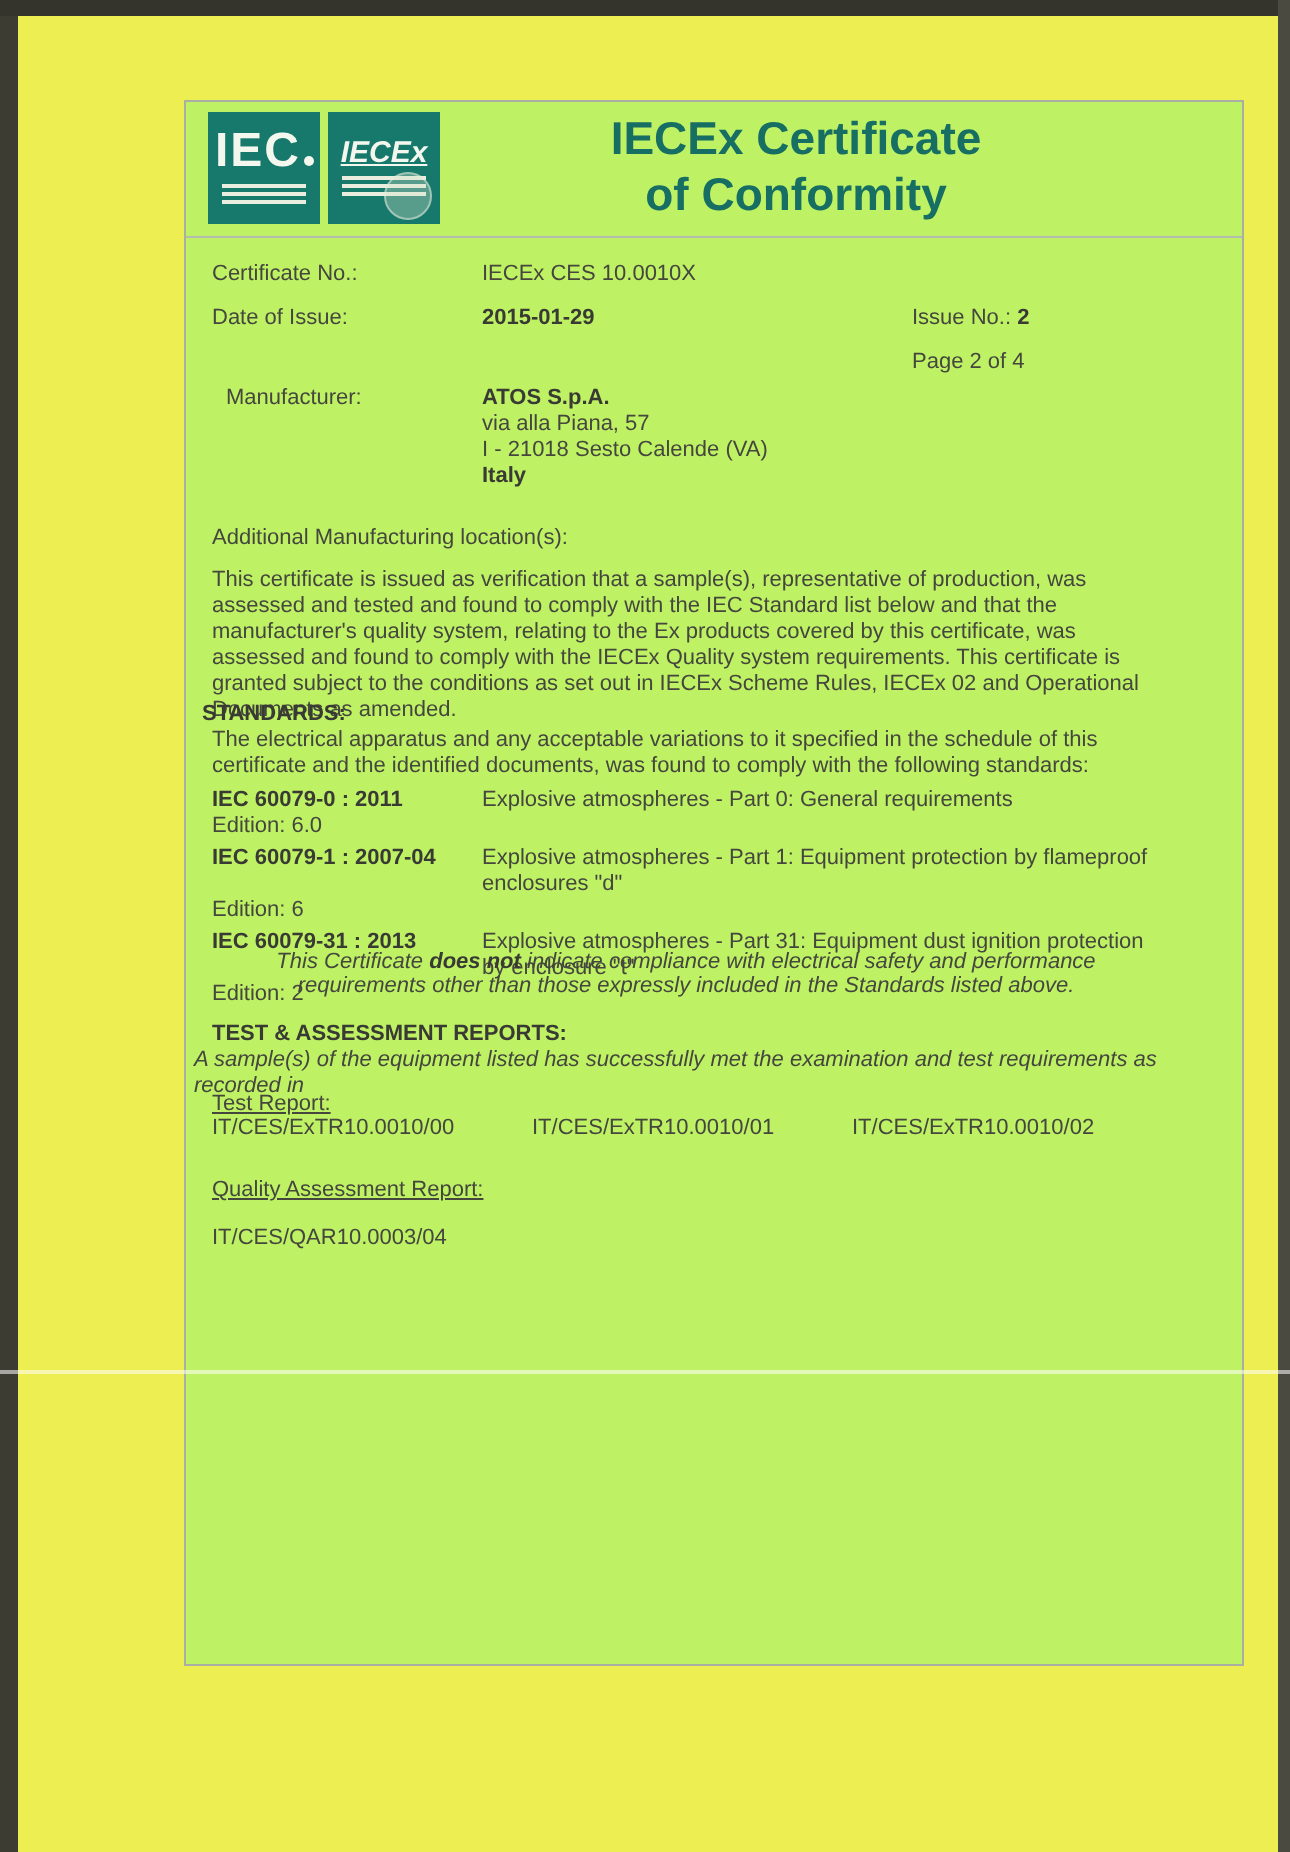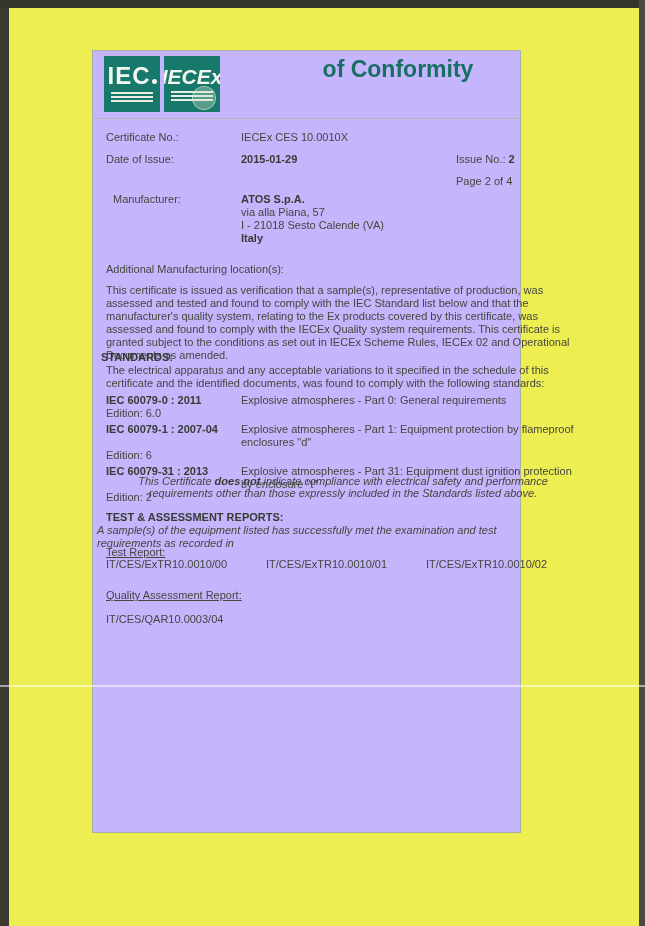--- a/index.html
+++ b/index.html
@@ -10,30 +10,30 @@
     color:#45463e;
   }
   
   .edge-left{position:absolute;left:0;top:0;width:9px;height:926px;background:#3c3c33;}
   .edge-top{position:absolute;left:0;top:0;width:645px;height:8px;background:#34342c;}
   .edge-right{position:absolute;right:0;top:0;width:6px;height:926px;background:#4a4a40;}
   .scan-line{position:absolute;left:0;top:685px;width:645px;height:2px;background:rgba(255,255,255,0.55);}
 
   
   .page{
-    position:absolute;left:92px;top:50px;width:429px;height:783px;
-    background:#c4b5fd;border:1px solid #a9afa3;box-sizing:border-box;
+    position:absolute;left:92px;top:50px;width:530px;height:783px;
+    background:#bef264;border:1px solid #a9afa3;box-sizing:border-box;
   }
   .header{position:absolute;left:0;top:0;width:100%;height:67px;border-bottom:1px solid #b4bcb2;}
   .logos{position:absolute;left:11px;top:5px;display:flex;gap:4px;}
   .logo{width:56px;height:56px;background:#17786c;position:relative;overflow:hidden;
         display:flex;flex-direction:column;align-items:center;justify-content:center;}
   .logo .letters{color:#f4f7ee;font-weight:bold;line-height:1;}
   .logo-iec .letters{font-size:24px;letter-spacing:1px;}
-  .logo-iecex .letters{font-size:21px;font-style:italic;}
+  .logo-iecex .letters{font-size:15px;font-style:italic;text-decoration:underline;}
   .stripes{margin-top:4px;width:42px;}
   .stripes div{height:2px;background:#e9eedf;margin-bottom:2px;}
   .globe{position:absolute;right:4px;bottom:2px;width:22px;height:22px;border-radius:50%;
          background:rgba(210,225,200,0.35);border:1px solid rgba(235,240,225,0.5);}
   .dot{display:inline-block;width:5px;height:5px;border-radius:50%;background:#f4f7ee;margin-left:1px;}
 
   .title-block{position:absolute;left:150px;top:4px;width:310px;text-align:center;}
   .title-line{font-size:23px;font-weight:bold;color:#176e62;line-height:28px;}
 
   .t{position:absolute;font-size:11px;line-height:13px;}
@@ -72,20 +72,21 @@
         <div class="globe"></div>
         <span class="letters">IECEx</span>
         <div class="stripes">
             <div></div>
             <div></div>
             <div></div>
           </div>
       </div>
     </div>
     <div class="title-block">
+      <div class="title-line">IECEx Certificate</div>
       <div class="title-line">of Conformity</div>
     </div>
   </div>
 
   <div class="t" style="left:13px;top:80px;">Certificate No.:</div>
   <div class="t" style="left:148px;top:80px;">IECEx CES 10.0010X</div>
 
   <div class="t" style="left:13px;top:102px;">Date of Issue:</div>
   <div class="t b" style="left:148px;top:102px;text-align:center;">2015-01-29</div>
   <div class="t" style="left:363px;top:102px;"><span>Issue No.:</span> <span class="b">2</span></div>

